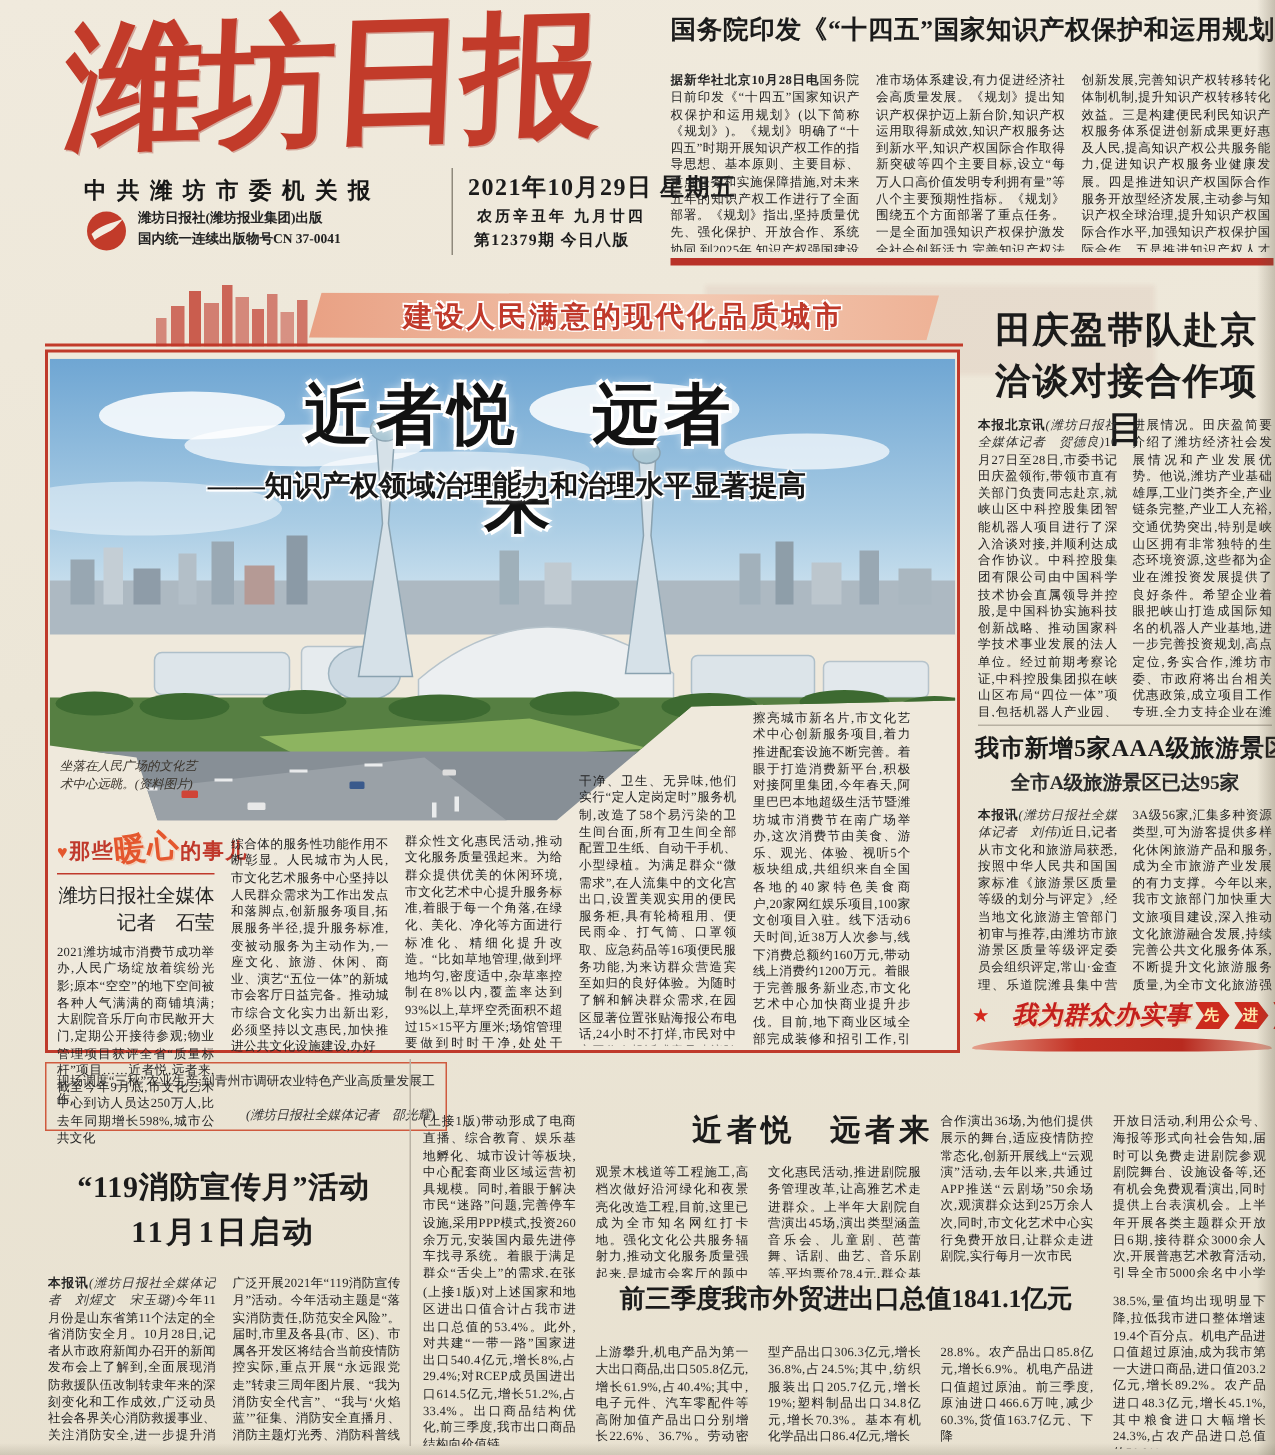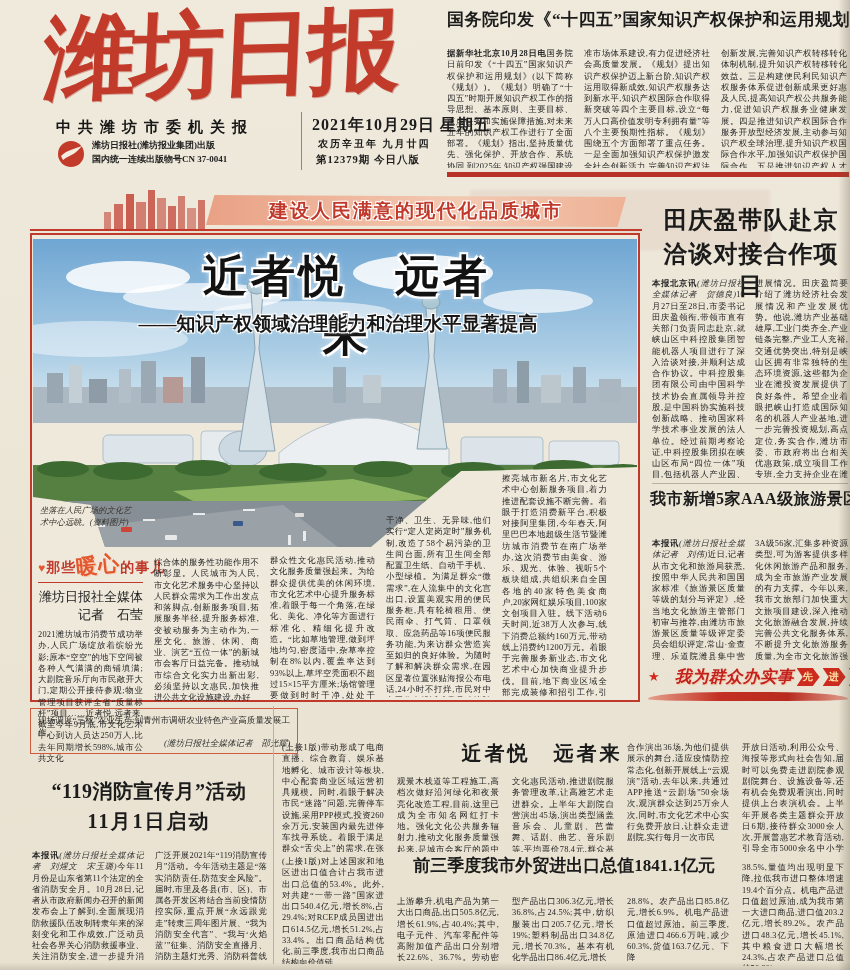--- a/index.html
+++ b/index.html
@@ -258,20 +258,21 @@
 
   <div class="abs ra-h1">田庆盈带队赴京</div>
   <div class="abs ra-h2">洽谈对接合作项目</div>
   <div class="abs cols ra-body">
     <div class="c bodytxt jt"><span class="lead">本报北京讯</span><span class="byl">(潍坊日报社全媒体记者　贺德良)</span><span>10月27日至28日,市委书记田庆盈领衔,带领市直有关部门负责同志赴京,就峡山区中科控股集团智能机器人项目进行了深入洽谈对接,并顺利达成合作协议。中科控股集团有限公司由中国科学技术协会直属领导并控股,是中国科协实施科技创新战略、推动国家科学技术事业发展的法人单位。经过前期考察论证,中科控股集团拟在峡山区布局“四位一体”项目,包括机器人产业园、机器人产业研究院、智能机器人租赁、职业机器学院。在双方举行的座谈会上,中科控股集团董事长邢海宁、中科控股集团副总经理吴疆,峡山区党工委书记、管委会主任张龙江分别介绍了中科控股集团情况、“四位一体”项目情况和项目</span></div>
     <div class="c bodytxt jt">进展情况。田庆盈简要介绍了潍坊经济社会发展情况和产业发展优势。他说,潍坊产业基础雄厚,工业门类齐全,产业链条完整,产业工人充裕,交通优势突出,特别是峡山区拥有非常独特的生态环境资源,这些都为企业在潍投资发展提供了良好条件。希望企业着眼把峡山打造成国际知名的机器人产业基地,进一步完善投资规划,高点定位,务实合作,潍坊市委、市政府将出台相关优惠政策,成立项目工作专班,全力支持企业在潍发展。邢海宁十分看好潍坊的产业发展环境,认为潍坊发展科技产业决心大、服务优、资源优势好,希望项目能够得到潍坊市委、市政府的重视和支持,相信在双方共同努力下,双方合作一定取得圆满成功。座谈结束后,双方共同见证了中科智能机器人产业园项目签约。</div>
   </div>
   <div class="abs r-div"></div>
 
   <div class="abs rb-h">我市新增5家AAA级旅游景区</div>
+  <div class="abs rb-sub">全市A级旅游景区已达95家</div>
   <div class="abs cols rb-body">
     <div class="c bodytxt jt"><span class="lead">本报讯</span><span class="byl">(潍坊日报社全媒体记者　刘伟)</span><span>近日,记者从市文化和旅游局获悉,按照中华人民共和国国家标准《旅游景区质量等级的划分与评定》,经当地文化旅游主管部门初审与推荐,由潍坊市旅游景区质量等级评定委员会组织评定,常山·金查理、乐道院潍县集中营博物馆、潍坊莲花山农夫小镇、临朐淹子岭房车露营公园、坊茨小镇等5家景区达到国家AAA级旅游景区标准要求,确定为国家AAA级旅游景区。目前我市A级旅游景区已达95家,其中5A级2家、4A级21家、</span></div>
     <div class="c bodytxt jt">3A级56家,汇集多种资源类型,可为游客提供多样化休闲旅游产品和服务,成为全市旅游产业发展的有力支撑。今年以来,我市文旅部门加快重大文旅项目建设,深入推动文化旅游融合发展,持续完善公共文化服务体系,不断提升文化旅游服务质量,为全市文化旅游强劲发展提供了坚强的组织保障。同时,创新形式、策划活动,充分发挥市场主体和行业协会作用,加快推进精品线路建设,推动乡村游、自驾游“热”起来,推进了旅游项目和产业的蓬勃发展。</div>
   </div>
 
   <div class="abs slogan">
     <span class="star-icon">★</span>
     <span class="stxt">我为群众办实事</span>
     <span class="badge">先</span>
     <span class="badge">进</span>

